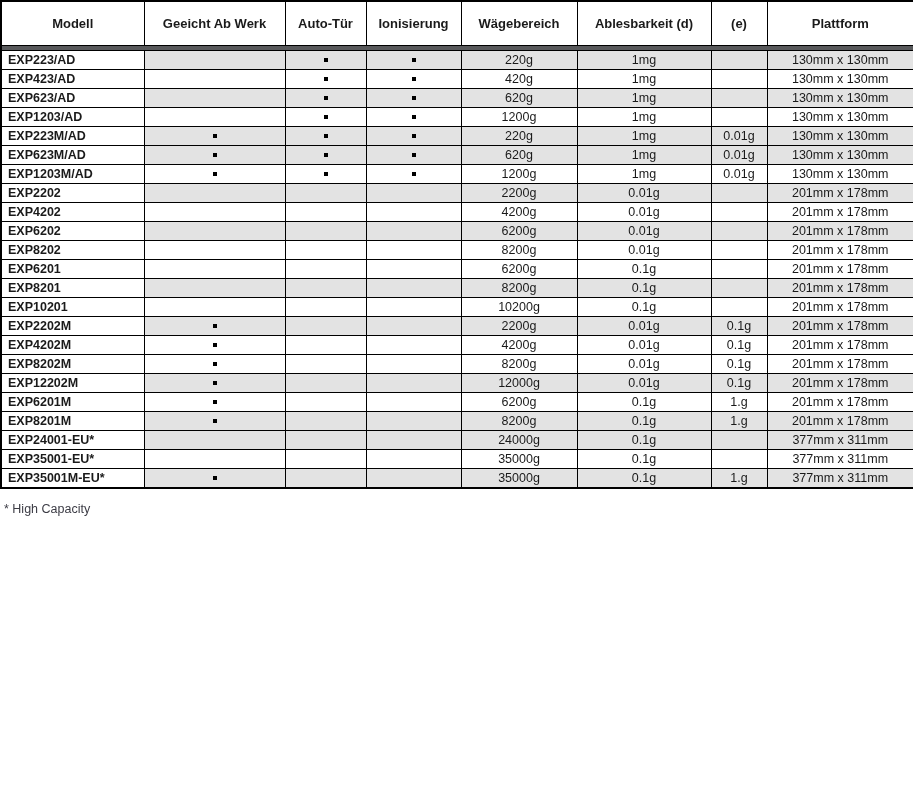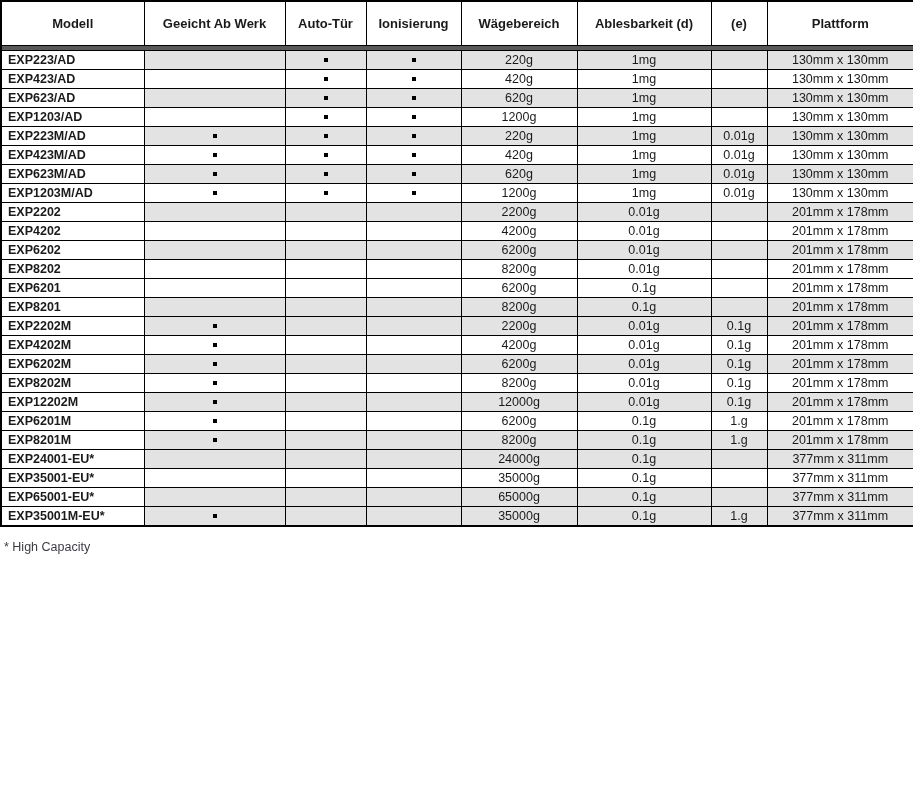--- a/index.html
+++ b/index.html
@@ -148,30 +148,20 @@
       <tr class="alt">
         <td class="model">EXP223M/AD</td>
         <td style="background: rgb(227, 227, 227);"><span class="dot"></span></td>
         <td style="background: rgb(227, 227, 227);"><span class="dot"></span></td>
         <td style="background: rgb(227, 227, 227);"><span class="dot"></span></td>
         <td style="background: rgb(227, 227, 227);">220g</td>
         <td style="background: rgb(227, 227, 227);">1mg</td>
         <td style="background: rgb(227, 227, 227);">0.01g</td>
         <td style="background: rgb(227, 227, 227);">130mm x 130mm</td>
       </tr>
-      <tr>
-        <td class="model">EXP423M/AD</td>
-        <td><span class="dot"></span></td>
-        <td><span class="dot"></span></td>
-        <td><span class="dot"></span></td>
-        <td>420g</td>
-        <td>1mg</td>
-        <td>0.01g</td>
-        <td>130mm x 130mm</td>
-      </tr>
       <tr class="alt">
         <td class="model">EXP623M/AD</td>
         <td style="background: rgb(227, 227, 227);"><span class="dot"></span></td>
         <td style="background: rgb(227, 227, 227);"><span class="dot"></span></td>
         <td style="background: rgb(227, 227, 227);"><span class="dot"></span></td>
         <td style="background: rgb(227, 227, 227);">620g</td>
         <td style="background: rgb(227, 227, 227);">1mg</td>
         <td style="background: rgb(227, 227, 227);">0.01g</td>
         <td style="background: rgb(227, 227, 227);">130mm x 130mm</td>
       </tr>
@@ -238,50 +228,50 @@
       <tr class="alt">
         <td class="model">EXP8201</td>
         <td style="background: rgb(227, 227, 227);"></td>
         <td style="background: rgb(227, 227, 227);"></td>
         <td style="background: rgb(227, 227, 227);"></td>
         <td style="background: rgb(227, 227, 227);">8200g</td>
         <td style="background: rgb(227, 227, 227);">0.1g</td>
         <td style="background: rgb(227, 227, 227);"></td>
         <td style="background: rgb(227, 227, 227);">201mm x 178mm</td>
       </tr>
+      <tr>
+        <td class="model">EXP10201</td>
+        <td></td>
+        <td></td>
+        <td></td>
+        <td>10200g</td>
+        <td>0.1g</td>
+        <td></td>
+        <td>201mm x 178mm</td>
+      </tr>
       <tr class="alt">
         <td class="model">EXP2202M</td>
         <td style="background: rgb(227, 227, 227);"><span class="dot"></span></td>
         <td style="background: rgb(227, 227, 227);"></td>
         <td style="background: rgb(227, 227, 227);"></td>
         <td style="background: rgb(227, 227, 227);">2200g</td>
         <td style="background: rgb(227, 227, 227);">0.01g</td>
         <td style="background: rgb(227, 227, 227);">0.1g</td>
         <td style="background: rgb(227, 227, 227);">201mm x 178mm</td>
       </tr>
       <tr>
         <td class="model">EXP4202M</td>
         <td><span class="dot"></span></td>
         <td></td>
         <td></td>
         <td>4200g</td>
         <td>0.01g</td>
         <td>0.1g</td>
         <td>201mm x 178mm</td>
       </tr>
-      <tr class="alt">
-        <td class="model">EXP6202M</td>
-        <td style="background: rgb(227, 227, 227);"><span class="dot"></span></td>
-        <td style="background: rgb(227, 227, 227);"></td>
-        <td style="background: rgb(227, 227, 227);"></td>
-        <td style="background: rgb(227, 227, 227);">6200g</td>
-        <td style="background: rgb(227, 227, 227);">0.01g</td>
-        <td style="background: rgb(227, 227, 227);">0.1g</td>
-        <td style="background: rgb(227, 227, 227);">201mm x 178mm</td>
-      </tr>
       <tr>
         <td class="model">EXP8202M</td>
         <td><span class="dot"></span></td>
         <td></td>
         <td></td>
         <td>8200g</td>
         <td>0.01g</td>
         <td>0.1g</td>
         <td>201mm x 178mm</td>
       </tr>
@@ -327,30 +317,20 @@
       </tr>
       <tr>
         <td class="model">EXP35001-EU*</td>
         <td></td>
         <td></td>
         <td></td>
         <td>35000g</td>
         <td>0.1g</td>
         <td></td>
         <td>377mm x 311mm</td>
-      </tr>
-      <tr class="alt">
-        <td class="model">EXP65001-EU*</td>
-        <td style="background: rgb(227, 227, 227);"></td>
-        <td style="background: rgb(227, 227, 227);"></td>
-        <td style="background: rgb(227, 227, 227);"></td>
-        <td style="background: rgb(227, 227, 227);">65000g</td>
-        <td style="background: rgb(227, 227, 227);">0.1g</td>
-        <td style="background: rgb(227, 227, 227);"></td>
-        <td style="background: rgb(227, 227, 227);">377mm x 311mm</td>
       </tr>
       <tr class="alt">
         <td class="model">EXP35001M-EU*</td>
         <td style="background: rgb(227, 227, 227);"><span class="dot"></span></td>
         <td style="background: rgb(227, 227, 227);"></td>
         <td style="background: rgb(227, 227, 227);"></td>
         <td style="background: rgb(227, 227, 227);">35000g</td>
         <td style="background: rgb(227, 227, 227);">0.1g</td>
         <td style="background: rgb(227, 227, 227);">1.g</td>
         <td style="background: rgb(227, 227, 227);">377mm x 311mm</td>

